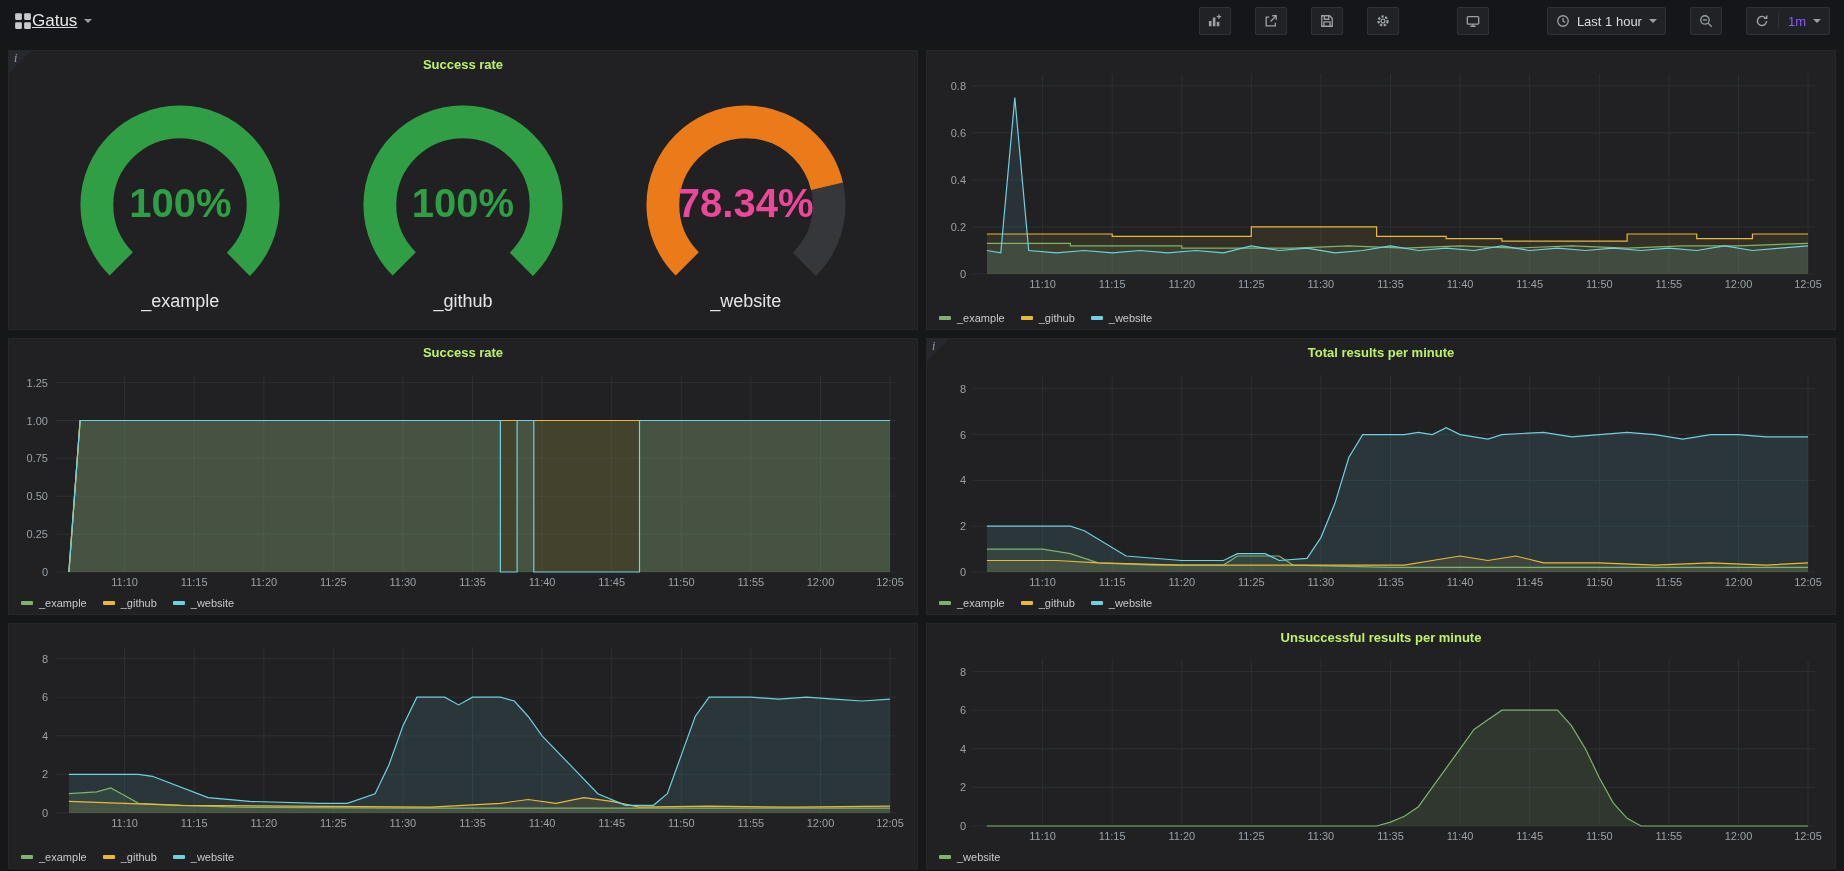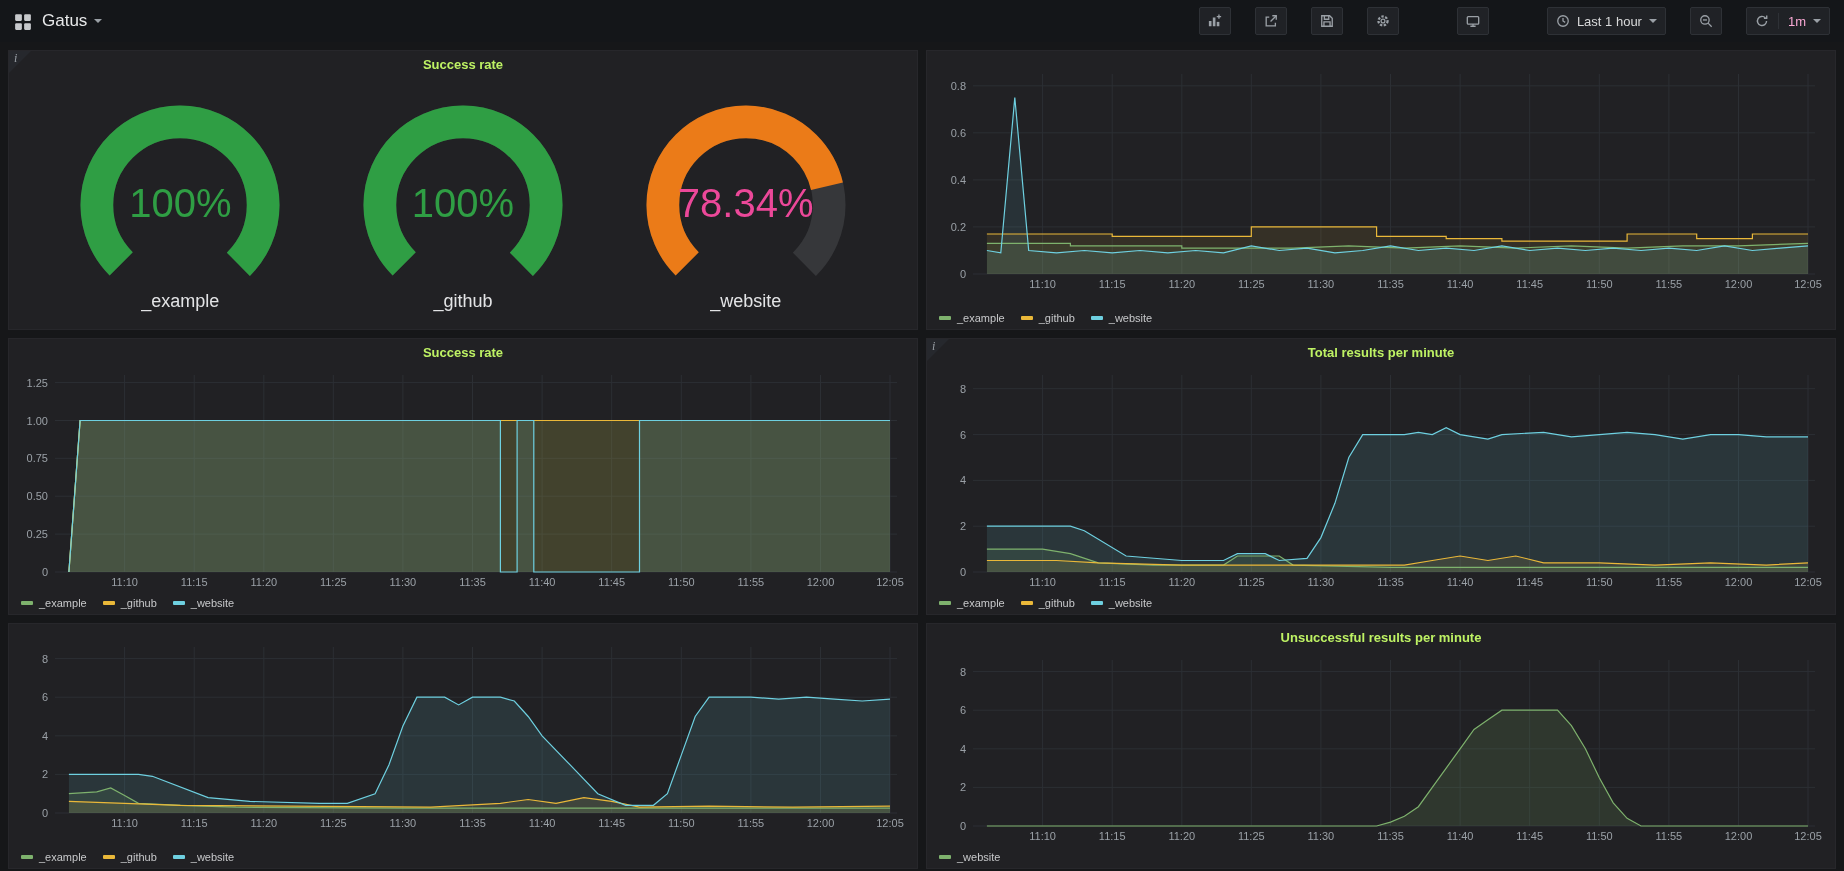--- a/index.html
+++ b/index.html
@@ -3,35 +3,35 @@
 <meta charset="utf-8">
 <style>
   html,body{margin:0;padding:0;}
   body{
     width:1844px;height:871px;overflow:hidden;
     background:#161719;color:#d8d9da;
     font-family:"Liberation Sans", sans-serif;
   }
   
   .navbar{height:42px;display:flex;align-items:center;padding:0 14px;background:#141619;}
-  .nav-left{display:flex;align-items:flex-end;gap:10px;}
+  .nav-left{display:flex;align-items:center;text-decoration:underline;}
   .apps-icon{width:18px;height:18px;color:#c7c9cc;}
   .nav-title{font-size:17px;color:#e8e9ea;cursor:pointer;display:flex;align-items:center;gap:7px;}
   .caret{width:0;height:0;border-left:4px solid transparent;border-right:4px solid transparent;border-top:4px solid #9aa0a6;display:inline-block;}
   .nav-right{margin-left:auto;display:flex;align-items:center;gap:24px;}
   .nav-btn{
     height:28px;min-width:30px;padding:0 8px;display:flex;align-items:center;gap:7px;
     background:#202226;border:1px solid #2e3136;border-radius:2px;color:#9aa0a6;
     font-size:13px;cursor:pointer;box-sizing:border-box;
   }
   .nav-btn svg{width:14px;height:14px;display:block;}
   .nav-btn .btn-text{color:#d8d9da;}
   .nav-gap{width:10px;}
   .refresh-divider{width:1px;height:16px;background:#2e3136;margin:0 2px;}
-  .refresh-interval{color:#f9a8d4;}
+  .refresh-interval{color:#8b5cf6;}
   
   .dash{
     width:1844px;height:829px;box-sizing:border-box;padding:8px 8px 0 8px;
     display:grid;grid-template-columns:1fr 1fr;grid-template-rows:280px 277px 246px;gap:8px;
   }
   .panel{
     position:relative;background:#212124;border:1px solid #27272b;box-sizing:border-box;
     display:flex;flex-direction:column;overflow:hidden;
   }
   .panel-title{
@@ -45,21 +45,21 @@
   .chart-area svg{position:absolute;inset:0;width:100%;height:100%;}
   .legend{flex:0 0 22px;display:flex;align-items:center;gap:16px;padding:0 12px;font-size:11px;color:#c7c8ca;}
   .legend-item{display:flex;align-items:center;cursor:pointer;}
   .swatch{display:inline-block;width:12px;height:4px;border-radius:1px;margin-right:6px;}
   
   .gauge-row{flex:1;display:flex;align-items:center;justify-content:space-around;padding:4px 30px 10px 30px;}
   .gauge{position:relative;width:300px;text-align:center;}
   .gauge-svg{width:252px;height:212px;display:block;margin:0 auto;}
   .gauge-value{
     position:absolute;top:92px;left:0;right:0;text-align:center;
-    font-size:40px;font-weight:400;letter-spacing:0;
+    font-size:40px;font-weight:700;letter-spacing:0;
   }
   .gauge-label{font-size:18px;color:#e3e4e6;margin-top:-10px;}
 </style>
 </head>
 <body>
 
 <div class="navbar">
   <div class="nav-left">
     <span class="apps-icon">
       <svg viewBox="0 0 16 16" fill="currentColor">

